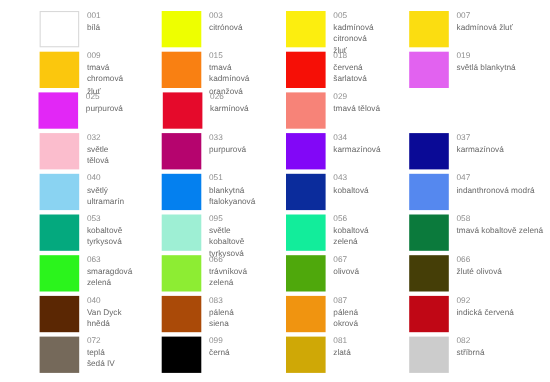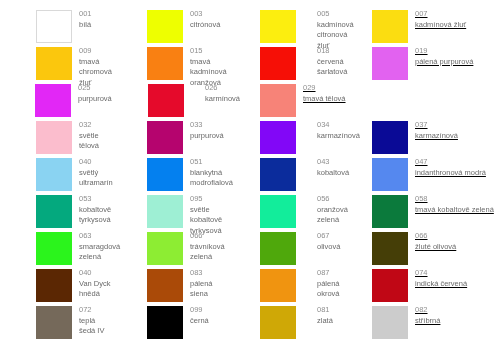--- a/index.html
+++ b/index.html
@@ -26,22 +26,22 @@
     width: 500px;
   }
   .cell {
     display: flex;
     align-items: flex-start;
     width: 114px;
     box-sizing: border-box;
   }
   .cell.c0 { width: 112px; padding-left: 36px; }
   .cell.c1 { width: 114px; padding-left: 35px; }
-  .cell.c2 { width: 114px; padding-left: 34px; gap: 14px; }
-  .cell.c3 { width: 160px; padding-left: 32px; text-decoration: underline; }
+  .cell.c2 { width: 114px; padding-left: 34px; }
+  .cell.c3 { width: 160px; padding-left: 32px; }
 
   .swatch {
     width: 36px;
     height: 33px;
     flex: 0 0 36px;
     margin-top: 2px;
   }
   .swatch.bordered {
     border: 1px solid #d9d9d9;
     box-sizing: border-box;
@@ -117,21 +117,21 @@
         <div class="swatch" style="background: rgb(246, 15, 6);"></div>
         <div class="labels">
           <div class="code">018</div>
           <div class="name">červená šarlatová</div>
         </div>
       </div>
       <div class="cell c3">
         <div class="swatch" style="background: rgb(226, 98, 240);"></div>
         <div class="labels">
           <div class="code">019</div>
-          <div class="name">pálená purpurová</div>
+          <div class="name">světlá blankytná</div>
         </div>
       </div>
     </div>
     <div class="row">
       <div class="cell c1">
         <div class="swatch" style="background: rgb(226, 39, 246);"></div>
         <div class="labels">
           <div class="code">025</div>
           <div class="name">purpurová</div>
         </div>
@@ -186,21 +186,21 @@
         <div class="swatch" style="background: rgb(138, 211, 242);"></div>
         <div class="labels">
           <div class="code">040</div>
           <div class="name">světlý ultramarín</div>
         </div>
       </div>
       <div class="cell c1">
         <div class="swatch" style="background: rgb(4, 128, 239);"></div>
         <div class="labels">
           <div class="code">051</div>
-          <div class="name">blankytná modrofialová</div>
+          <div class="name">blankytná ftalokyanová</div>
         </div>
       </div>
       <div class="cell c2">
         <div class="swatch" style="background: rgb(11, 44, 156);"></div>
         <div class="labels">
           <div class="code">043</div>
           <div class="name">kobaltová</div>
         </div>
       </div>
       <div class="cell c3">
@@ -223,21 +223,21 @@
         <div class="swatch" style="background: rgb(158, 239, 212);"></div>
         <div class="labels">
           <div class="code">095</div>
           <div class="name">světle kobaltově tyrkysová</div>
         </div>
       </div>
       <div class="cell c2">
         <div class="swatch" style="background: rgb(18, 237, 155);"></div>
         <div class="labels">
           <div class="code">056</div>
-          <div class="name">oranžová zelená</div>
+          <div class="name">kobaltová zelená</div>
         </div>
       </div>
       <div class="cell c3">
         <div class="swatch" style="background: rgb(11, 122, 60);"></div>
         <div class="labels">
           <div class="code">058</div>
           <div class="name">tmavá kobaltově zelená</div>
         </div>
       </div>
     </div>
@@ -289,21 +289,21 @@
       <div class="cell c2">
         <div class="swatch" style="background: rgb(240, 148, 16);"></div>
         <div class="labels">
           <div class="code">087</div>
           <div class="name">pálená okrová</div>
         </div>
       </div>
       <div class="cell c3">
         <div class="swatch" style="background: rgb(192, 7, 21);"></div>
         <div class="labels">
-          <div class="code">074</div>
+          <div class="code">092</div>
           <div class="name">indická červená</div>
         </div>
       </div>
     </div>
     <div class="row">
       <div class="cell c0">
         <div class="swatch" style="background: rgb(117, 105, 90);"></div>
         <div class="labels">
           <div class="code">072</div>
           <div class="name">teplá šedá IV</div>

